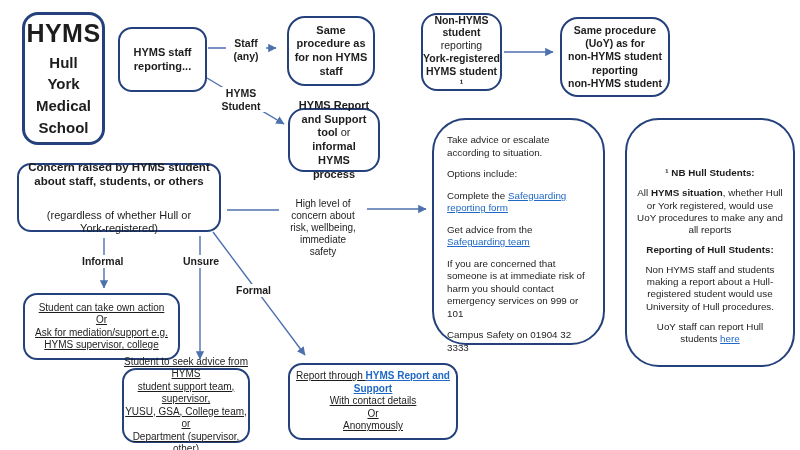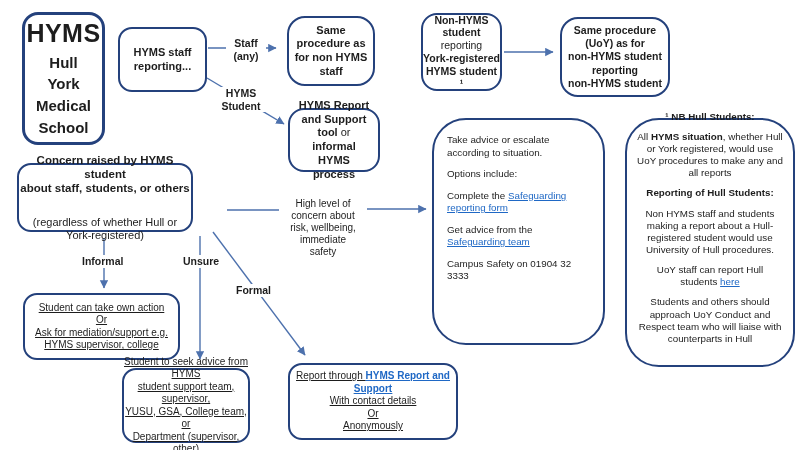--- a/index.html
+++ b/index.html
@@ -82,40 +82,40 @@
   </div>
 
   <div class="node f105 b" style="left:560px; top:17px; width:110px; height:80px; border-radius:18px; line-height:1.25;">
     <div>Same procedure<br>(UoY) as for<br>non-HYMS student<br>reporting<br>non-HYMS student</div>
   </div>
 
   <div class="node f11" style="left:288px; top:108px; width:92px; height:64px; border-radius:16px; padding:2px 8px;">
     <div><span class="b">HYMS Report and Support tool </span><span>or</span><span class="b"> informal HYMS process</span></div>
   </div>
 
-  <div class="node f11" style="left:17px; top:163px; width:176px; height:69px; line-height:1.22;">
+  <div class="node f11" style="left:17px; top:163px; width:204px; height:69px; line-height:1.22;">
     <div class="b" style="font-size:11.5px;">Concern raised by HYMS student<br>about staff, students, or others</div>
     <div class="concern-reg">(regardless of whether Hull or<br>York-registered)</div>
   </div>
 
   <div class="node bigbox" style="left:432px; top:118px; width:173px; height:227px;">
     <p>Take advice or escalate according to situation.</p>
     <p>Options include:</p>
     <p><span>Complete the </span><a class="lnk">Safeguarding reporting form</a></p>
     <p><span>Get advice from the </span><a class="lnk">Safeguarding team</a></p>
+    <p>If you are concerned that someone is at immediate risk of harm you should contact emergency services on 999 or 101</p>
     <p>Campus Safety on 01904 32 3333</p>
   </div>
 
   <div class="node nbbox" style="left:625px; top:118px; width:170px; height:249px;">
     <p class="b">¹ NB Hull Students:</p>
     <p><span>All </span><span class="b">HYMS situation</span><span>, whether Hull or York registered, would use UoY procedures to make any and all reports</span></p>
     <p class="b">Reporting of Hull Students:</p>
     <p>Non HYMS staff and students making a report about a Hull-registered student would use University of Hull procedures.</p>
     <p><span>UoY staff can report Hull students </span><a class="lnk">here</a></p>
-    <p>Students and others should approach UoY Conduct and Respect team who will liaise with counterparts in Hull</p>
   </div>
 
   <div class="node f10" style="left:23px; top:293px; width:157px; height:67px;">
     <div>Student can take own action<br>Or<br>Ask for mediation/support e.g.<br>HYMS supervisor, college</div>
   </div>
 
   <div class="node f10" style="left:122px; top:368px; width:128px; height:75px;">
     <div>Student to seek advice from HYMS<br>student support team, supervisor,<br>YUSU, GSA, College team, or<br>Department (supervisor, other)</div>
   </div>
 

